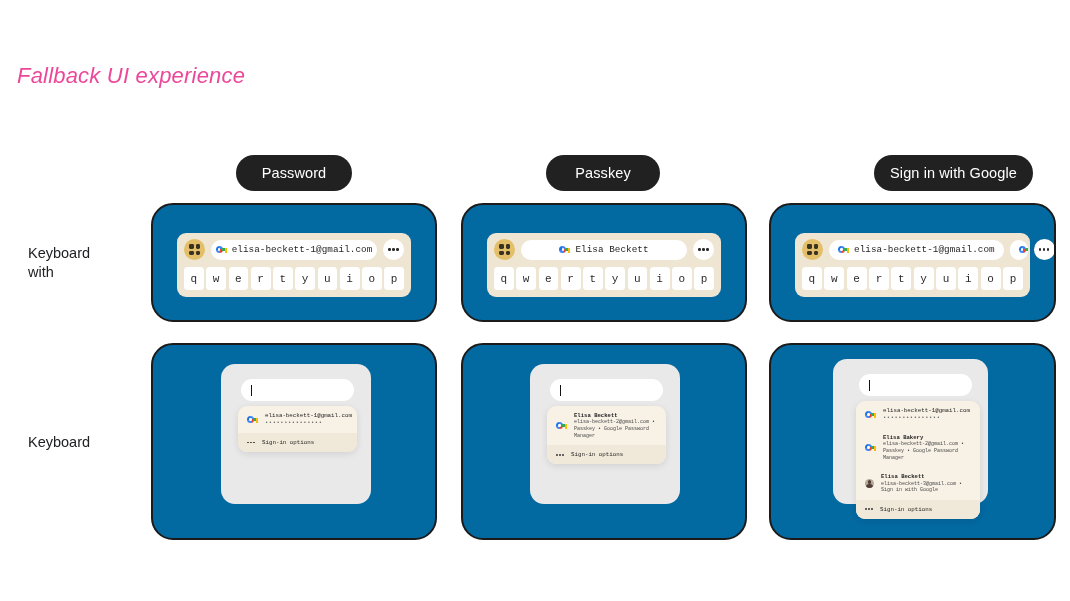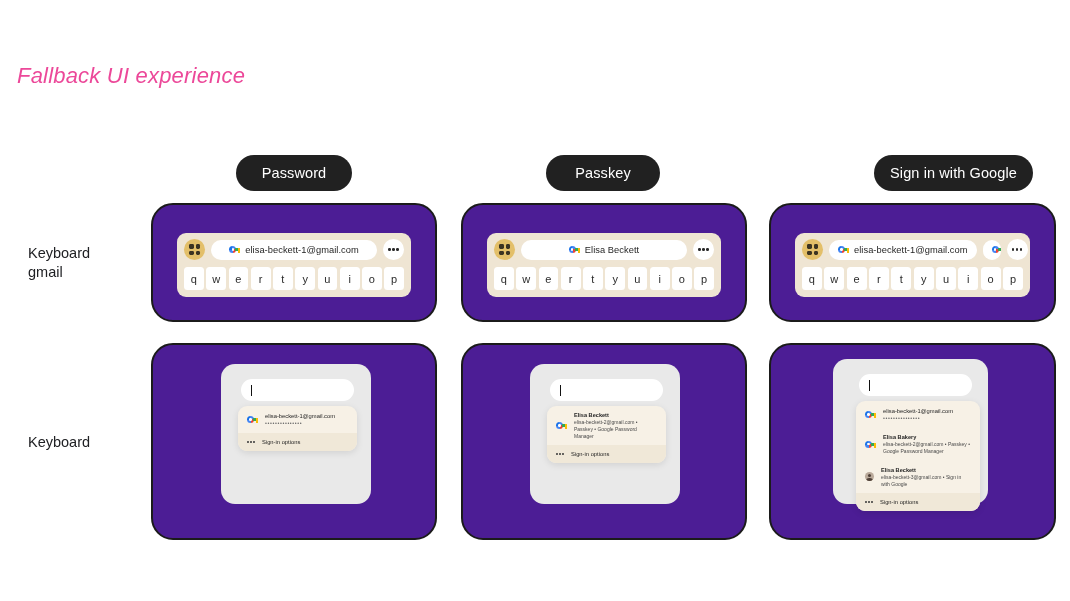--- a/index.html
+++ b/index.html
@@ -37,22 +37,23 @@
     font-size: 14.5px; color: #202124; line-height: 19px; font-weight: 400;
   }
   .row-label.r0 { top: 244px; width: 120px; }
   .row-label.r1 { top: 433px; width: 120px; }
 
   
   .demo-card {
     position: absolute;
     border: 2.2px solid #1b1b1b;
     border-radius: 22px;
-    background: #4c1d95;
+    background: #0369a1;
     overflow: hidden;
+    font-family: Liberation Mono, monospace;
   }
   .demo-card.kb { top: 203px; height: 119px; }
   .demo-card.dd { top: 343px; height: 197px; }
   .demo-card.col0 { left: 151px; width: 286px; }
   .demo-card.col1 { left: 461px; width: 286px; }
   .demo-card.col2 { left: 769px; width: 287px; }
 
   
   .kb-wrap {
     position: absolute; left: 24px; right: 24px; top: 28px;
@@ -166,21 +167,21 @@
   </div>
   <div class="col-pill c1">
     <span>Passkey</span>
   </div>
   <div class="col-pill c2">
     <span>Sign in with Google</span>
   </div>
 
   <div class="row-label r0">
     <div>Keyboard</div>
-    <div>gmail</div>
+    <div>with</div>
   </div>
   <div class="row-label r1">Keyboard</div>
 
   <div class="demo-card kb col0">
     <div class="kb-wrap">
       <div class="kb-topbar">
         <div class="apps-btn">
           <div class="apps-grid">
               <i></i>
               <i></i>

